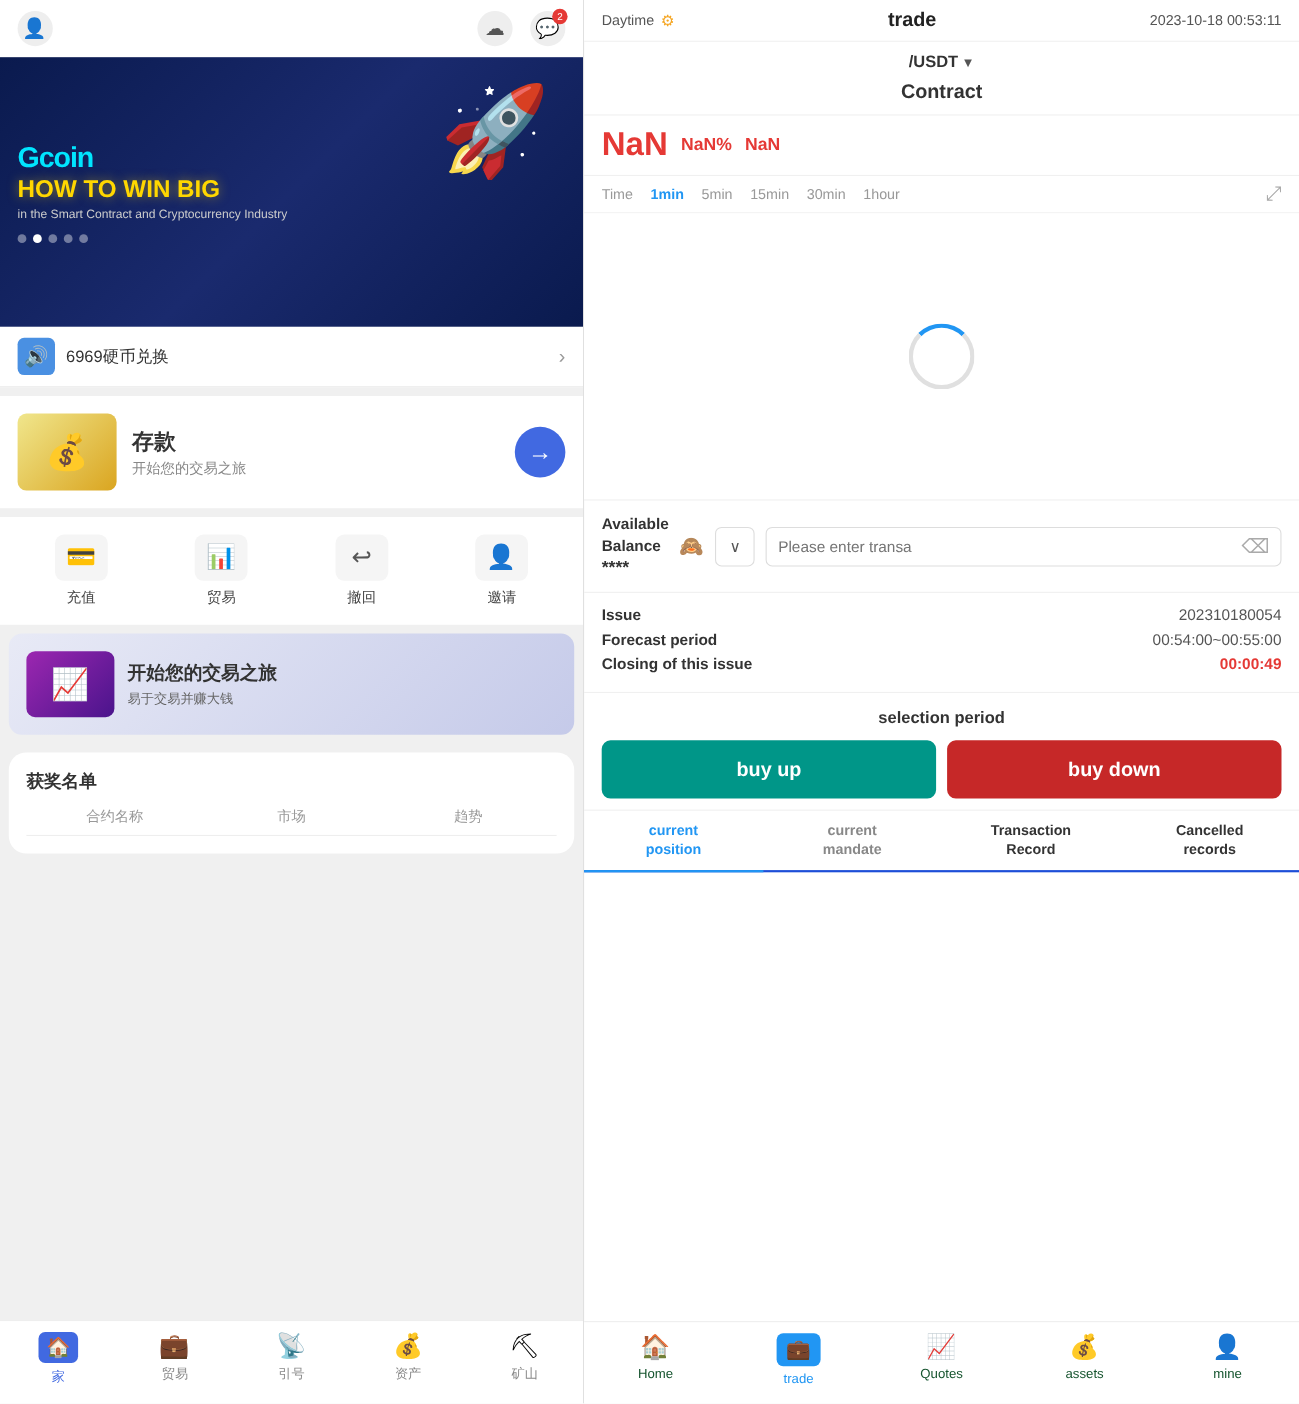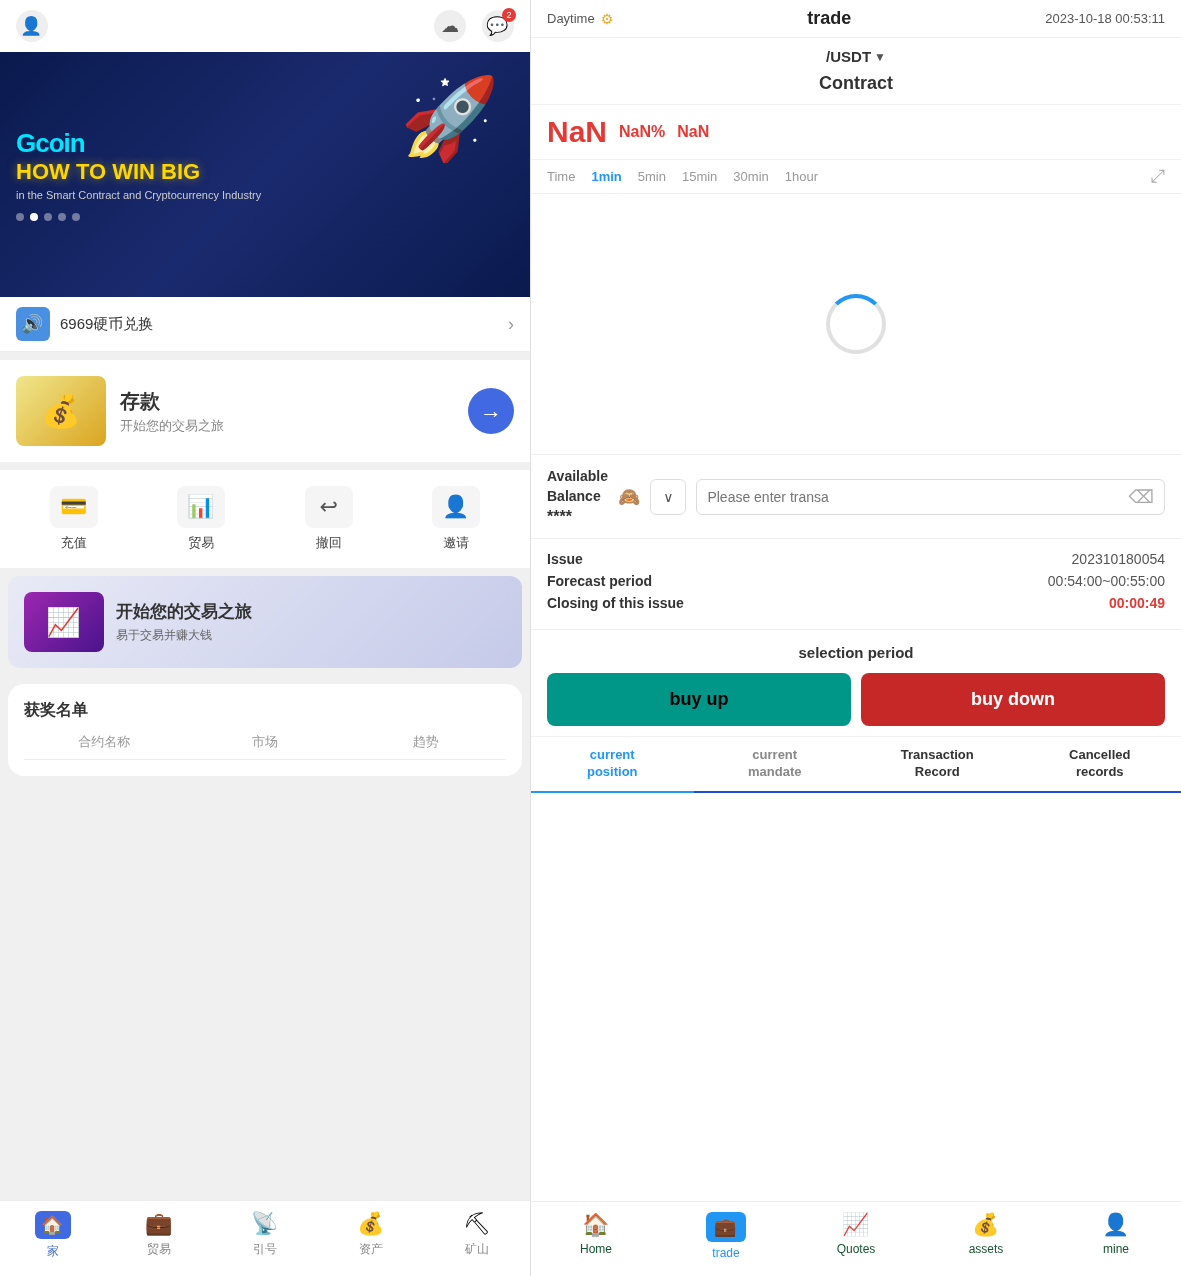--- a/index.html
+++ b/index.html
@@ -356,21 +356,21 @@
       border-bottom: 1px solid #f0f0f0;
     }
     .selection-label { font-size: 15px; font-weight: 700; color: #333; margin-bottom: 12px; text-align: center; }
     .trade-buttons {
       display: flex; gap: 10px;
     }
     .buy-up-btn {
       flex: 1; padding: 16px;
       background: #009688;
       border: none; border-radius: 8px;
-      font-size: 18px; font-weight: 700; color: #000000;
+      font-size: 18px; font-weight: 700; color: #ffffff;
       cursor: pointer;
       display: flex; align-items: center; justify-content: center;
     }
     .buy-down-btn {
       flex: 1; padding: 16px;
       background: #c62828;
       border: none; border-radius: 8px;
       font-size: 18px; font-weight: 700; color: #fff;
       cursor: pointer;
       display: flex; align-items: center; justify-content: center;

